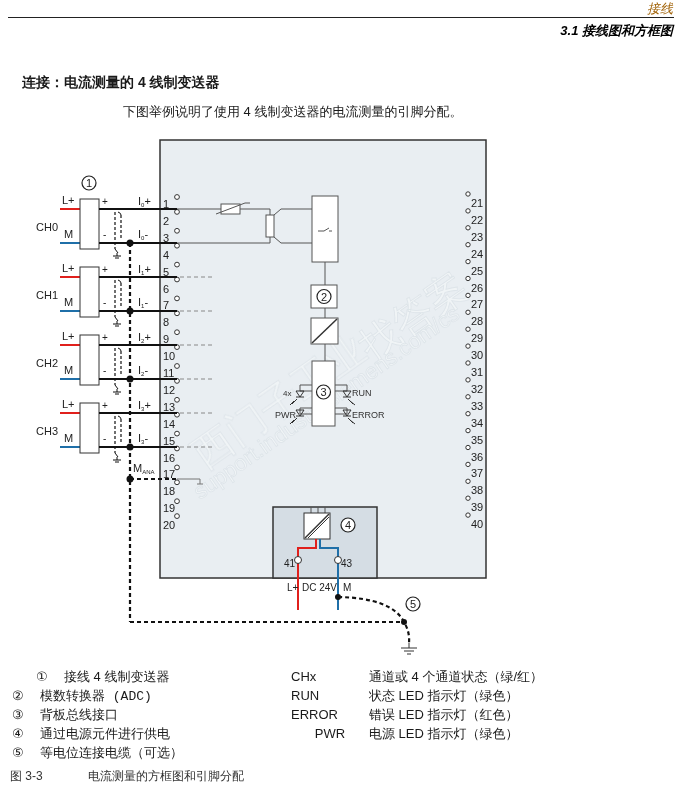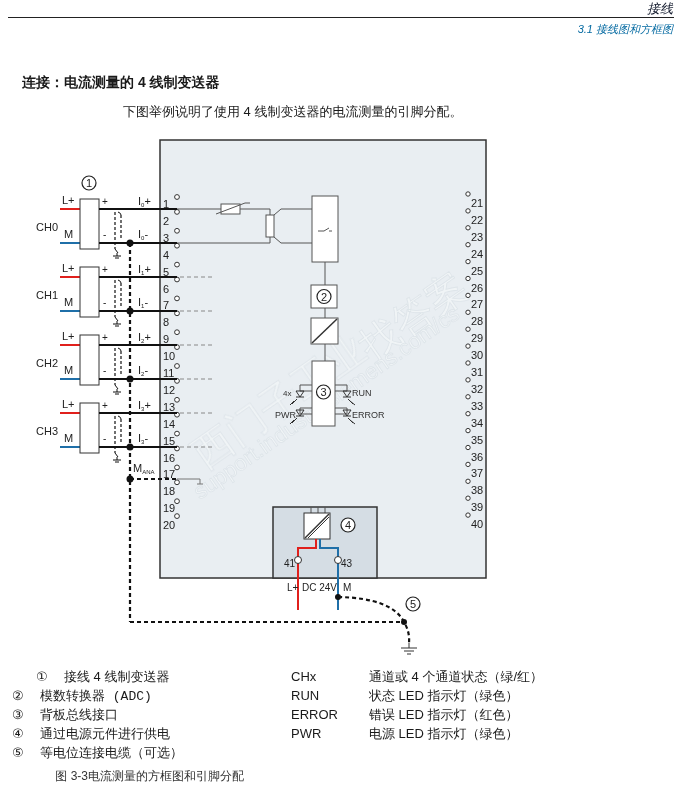--- a/index.html
+++ b/index.html
@@ -1,28 +1,28 @@
 <!DOCTYPE html>
 <html><head>
 <meta charset="utf-8">
 <style>
   html, body { margin:0; padding:0; background:#ffffff; }
   body { width:680px; height:788px; position:relative; overflow:hidden;
          font-family:"Liberation Sans","DejaVu Sans",sans-serif; color:#1a1a1a; }
   .abs { position:absolute; }
-  .hdr-top { right:7px; top:0px; font-size:13px; font-style:italic; color:#0f172a; }
+  .hdr-top { right:7px; top:0px; font-size:13px; font-style:italic; color:#a16207; }
   .hdr-line { left:8px; right:6px; top:17px; height:1px; background:#222; }
-  .hdr-sub { right:7px; top:22px; font-size:11px; font-style:italic; color:#0369a1; }
+  .hdr-sub { right:7px; top:22px; font-size:13px; font-style:italic; color:#000000;font-weight:bold; }
   .title { left:22px; top:74px; font-size:14px; font-weight:bold; }
   .intro { left:123px; top:103px; font-size:13px; }
   svg text { font-family:"Liberation Sans","DejaVu Sans",sans-serif; }
   .legend { font-size:13px; }
   .leg-row { position:absolute; white-space:nowrap; }
   .caption { left:10px; top:768px; font-size:12px; color:#333; }
-  .caption span { display:inline-block;text-align:right; }
+  .caption span { display:inline-block; }
 </style>
 </head>
 <body>
 
 <div class="abs hdr-top">接线</div>
 <div class="abs hdr-line"></div>
 <div class="abs hdr-sub">3.1 接线图和方框图</div>
 
 <div class="abs title">连接：电流测量的 4 线制变送器</div>
 <div class="abs intro">下图举例说明了使用 4 线制变送器的电流测量的引脚分配。</div>
@@ -368,19 +368,19 @@
       <div class="leg-row" style="left: 12px; top: 668px; margin-left: 24px;"><span style="display:inline-block;width:28px">①</span><span>接线 4 线制变送器</span></div>
       <div class="leg-row" style="left: 12px; top: 687px; font-family: Liberation Mono, monospace;"><span style="display:inline-block;width:28px">②</span><span>模数转换器 (ADC)</span></div>
       <div class="leg-row" style="left: 12px; top: 706px; font-family: Liberation Mono, monospace;"><span style="display:inline-block;width:28px">③</span><span>背板总线接口</span></div>
       <div class="leg-row" style="left: 12px; top: 725px;"><span style="display:inline-block;width:28px">④</span><span>通过电源元件进行供电</span></div>
       <div class="leg-row" style="left: 12px; top: 744px;"><span style="display:inline-block;width:28px">⑤</span><span>等电位连接电缆（可选）</span></div>
     </div>
   <div id="legend-right">
       <div class="leg-row" style="left: 291px; top: 668px;"><span style="display:inline-block;width:78px">CHx</span><span>通道或 4 个通道状态（绿/红）</span></div>
       <div class="leg-row" style="left: 291px; top: 687px;"><span style="display:inline-block;width:78px">RUN</span><span>状态 LED 指示灯（绿色）</span></div>
       <div class="leg-row" style="left: 291px; top: 706px;"><span style="display:inline-block;width:78px">ERROR</span><span>错误 LED 指示灯（红色）</span></div>
-      <div class="leg-row" style="left: 291px; top: 725px;"><span style="display:inline-block;width:78px">PWR</span><span>电源 LED 指示灯（绿色）</span></div>
+      <div class="leg-row" style="left: 291px; top: 725px; text-align: center;"><span style="display:inline-block;width:78px">PWR</span><span>电源 LED 指示灯（绿色）</span></div>
     </div>
 </div>
 
 <div class="abs caption">
   <span style="width:78px">图 3-3</span><span>电流测量的方框图和引脚分配</span>
 </div>
 
 </body></html>

